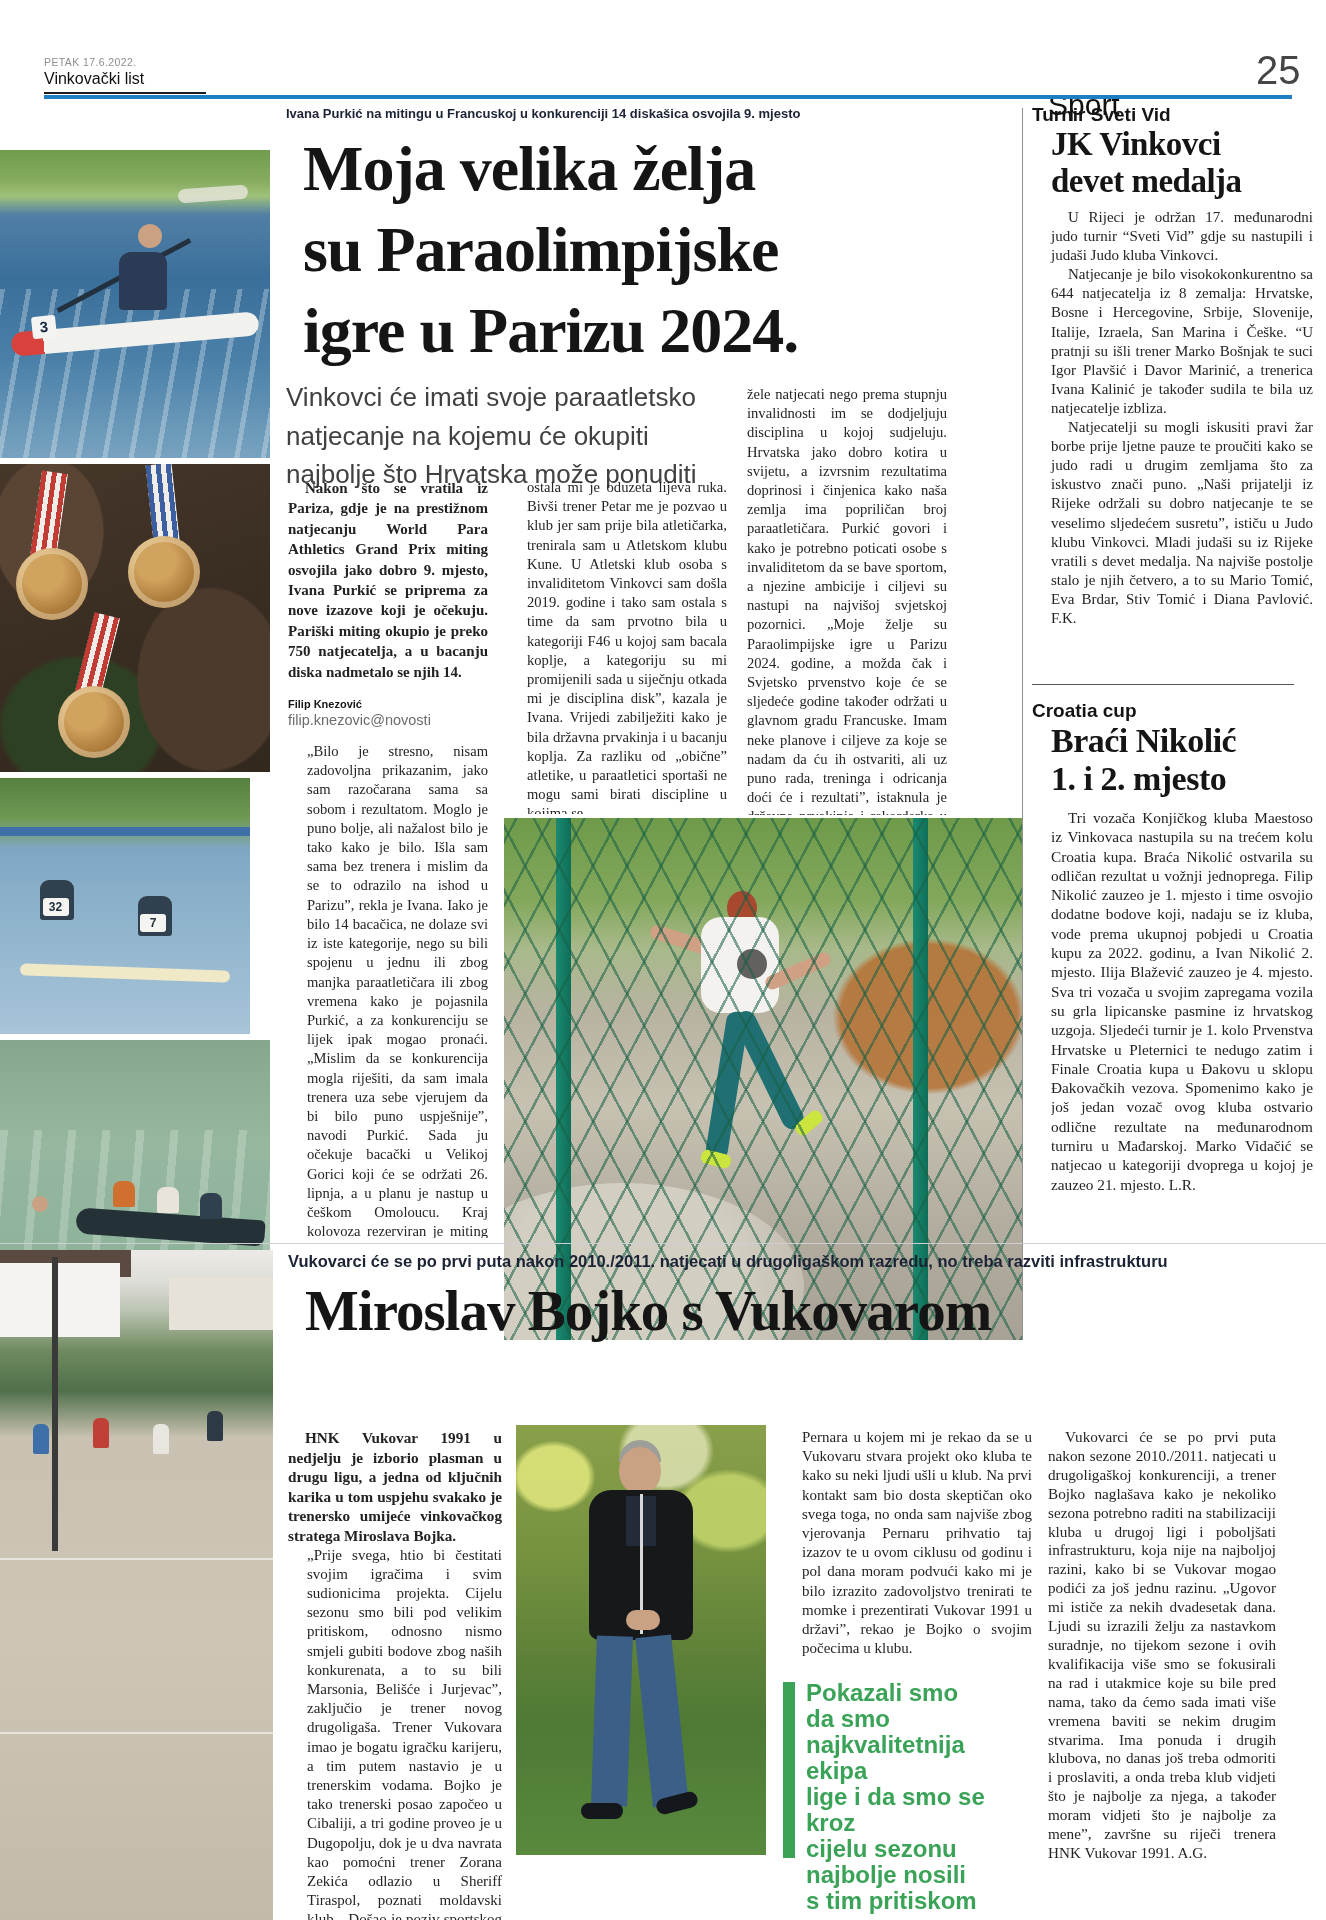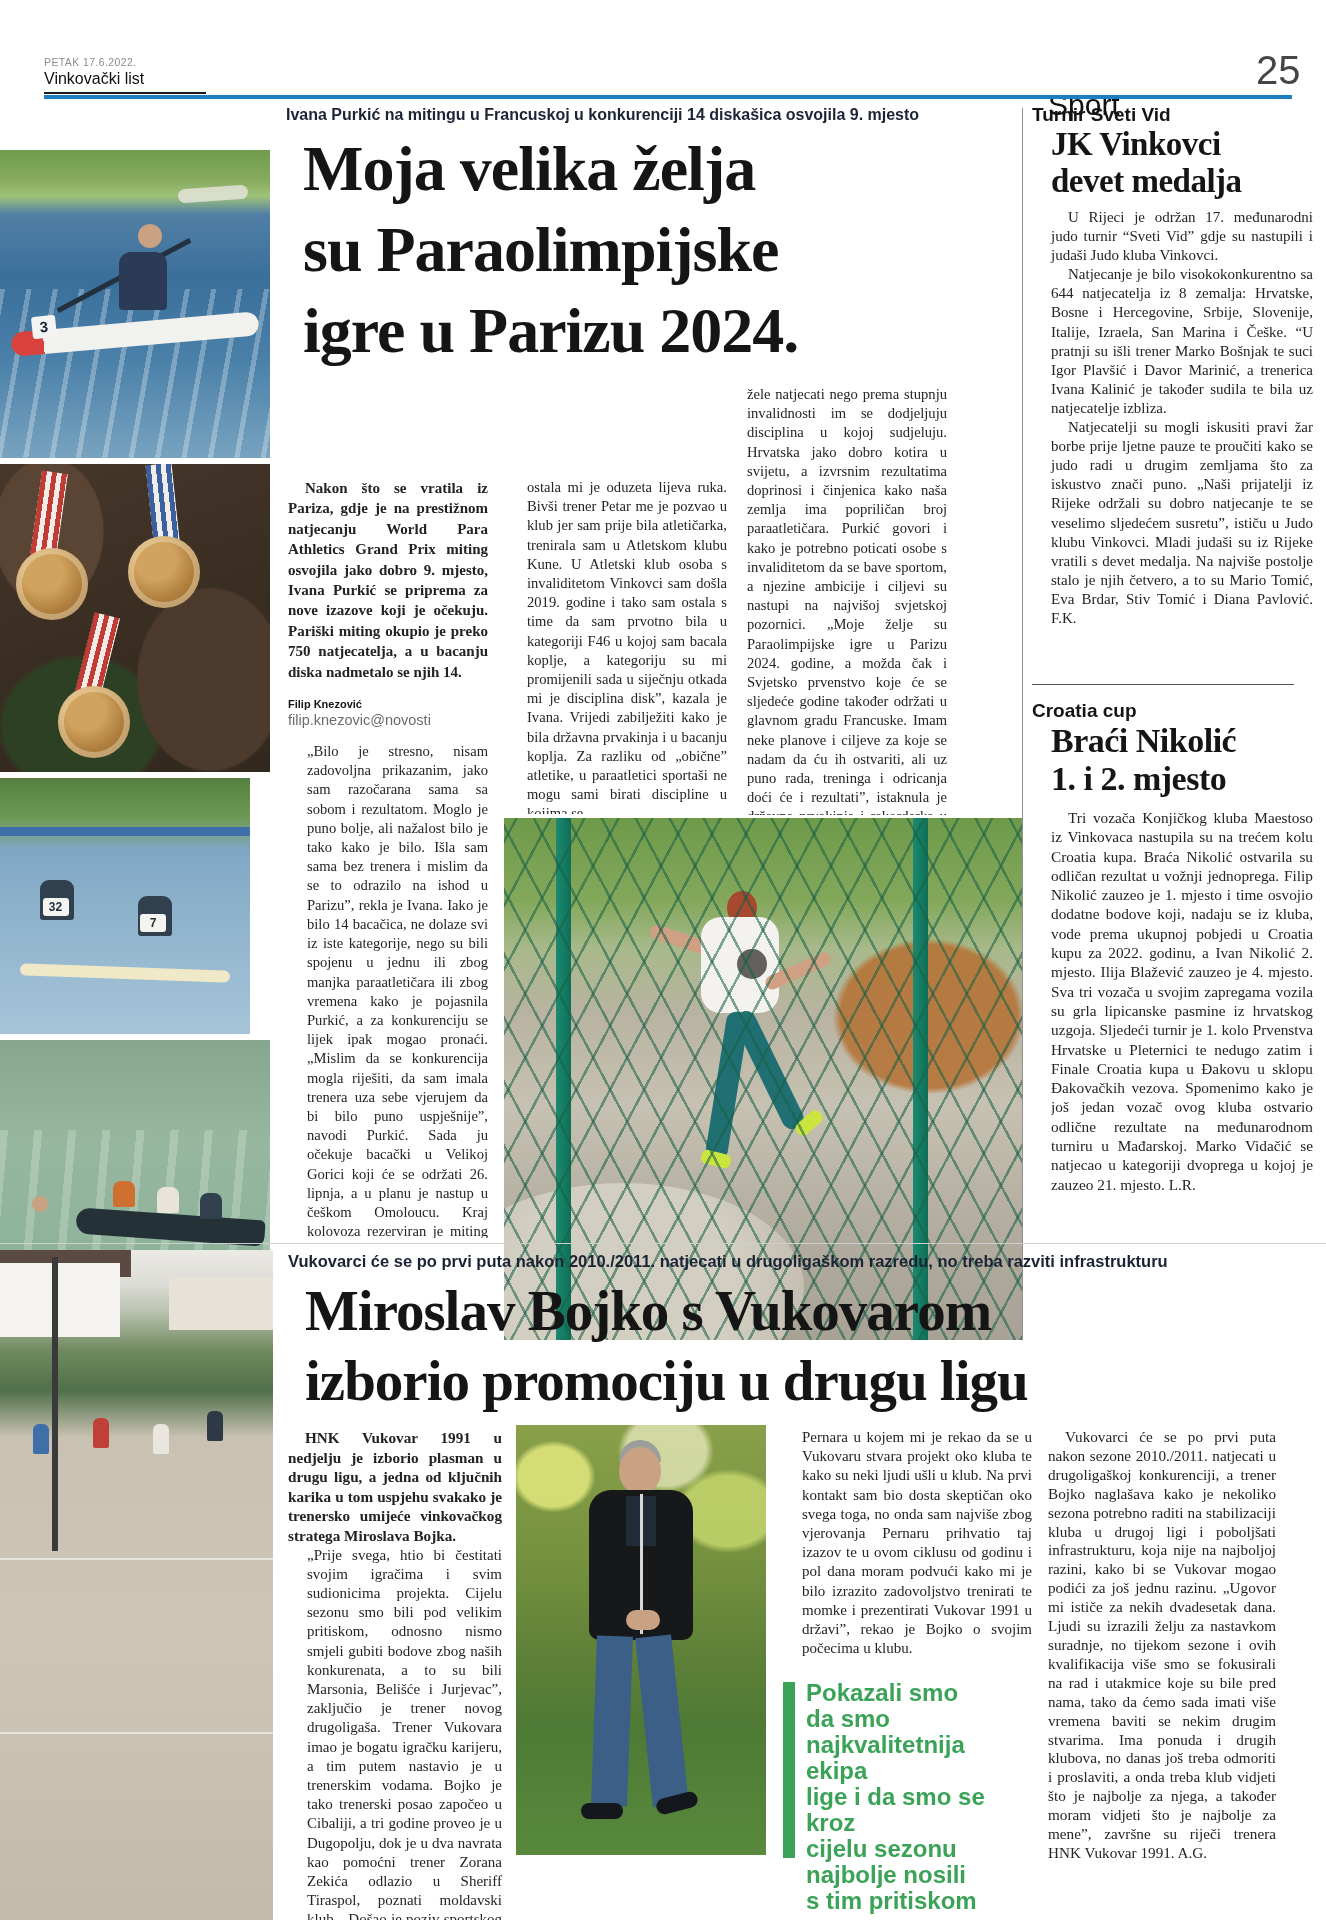--- a/index.html
+++ b/index.html
@@ -136,28 +136,33 @@
 
   <div class="photo ph-canoe" style="left:0;top:1040px;width:270px;height:300px;">
     <div class="streak"></div>
     <div class="swim"></div>
     <div class="hull"></div>
     <div class="kid" style="left:42%;top:47%;background:#d07030;"></div>
     <div class="kid" style="left:58%;top:49%;background:#e8e4da;"></div>
     <div class="kid" style="left:74%;top:51%;background:#31404f;"></div>
   </div>
 
-  <div class="abs sans kicker" style="left:286px;top:106px;font-size:16px;width:740px;">Ivana Purkić na mitingu u Francuskoj u konkurenciji 14 diskašica osvojila 9. mjesto</div>
+  <div class="abs sans kicker" style="left:286px;top:106px;font-size:13px;width:740px;">Ivana Purkić na mitingu u Francuskoj u konkurenciji 14 diskašica osvojila 9. mjesto</div>
 
   <div class="abs serif headline" style="left:284px;top:128px;width:745px;font-size:64px;line-height:81px;">
     <div>Moja velika želja</div>
     <div>su Paraolimpijske</div>
     <div>igre u Parizu 2024.</div>
   </div>
 
+  <div class="abs sans" style="left:286px;top:378px;width:440px;font-size:26px;line-height:38.5px;color:#414141;">
+    <div>Vinkovci će imati svoje paraatletsko</div>
+    <div>natjecanje na kojemu će okupiti</div>
+    <div>najbolje što Hrvatska može ponuditi</div>
+  </div>
 
   <div class="abs clip" style="left:288px;top:478px;width:200px;height:760px;">
     <p class="serif justify" style="margin:0;font-size:15px;line-height:20.4px;font-weight:bold;color:#222;text-indent:17px;">Nakon što se vratila iz Pariza, gdje je na prestižnom natjecanju World Para Athletics Grand Prix miting osvojila jako dobro 9. mjesto, Ivana Purkić se priprema za nove izazove koji je očekuju. Pariški miting okupio je preko 750 natjecatelja, a u bacanju diska nadmetalo se njih 14.</p>
     <div class="sans" style="margin-top:16px;font-size:11px;font-weight:bold;color:#151515;">Filip Knezović</div>
     <div class="sans" style="margin-top:2px;font-size:14.5px;color:#6b6b6b;">filip.knezovic@novosti</div>
     <p class="serif justify bodytxt" style="margin-top:14px;">„Bilo je stresno, nisam zadovoljna prikazanim, jako sam razočarana sama sa sobom i rezultatom. Moglo je puno bolje, ali nažalost bilo je tako kako je bilo. Išla sam sama bez trenera i mislim da se to odrazilo na ishod u Parizu”, rekla je Ivana. Iako je bilo 14 bacačica, ne dolaze svi iz iste kategorije, nego su bili spojenu u jednu ili zbog manjka paraatletičara ili zbog vremena kako je pojasnila Purkić, a za konkurenciju se lijek ipak mogao pronaći. „Mislim da se konkurencija mogla riješiti, da sam imala trenera uza sebe vjerujem da bi bilo puno uspješnije”, navodi Purkić. Sada ju očekuje bacački u Velikoj Gorici koji će se održati 26. lipnja, a u planu je nastup u češkom Omoloucu. Kraj kolovoza rezerviran je miting u Vinkovcima koji će okupiti paraatletičare i cijele Hrvatske. Ivana kaže kako joj je draži disk nego koplje kojim se prvotno bavila godinu i pol dana, a ispričala je kako je krenula njezina priča u atletici. „Imala sam moždani udar 2018. godine i</p>
   </div>
 
   <div class="abs clip serif justify bodytxt" style="left:508px;top:478px;width:200px;height:336px;">ostala mi je oduzeta lijeva ruka. Bivši trener Petar me je pozvao u klub jer sam prije bila atletičarka, trenirala sam u Atletskom klubu Kune. U Atletski klub osoba s invaliditetom Vinkovci sam došla 2019. godine i tako sam ostala s time da sam prvotno bila u kategoriji F46 u kojoj sam bacala koplje, a kategoriju su mi promijenili sada u siječnju otkada mi je disciplina disk”, kazala je Ivana. Vrijedi zabilježiti kako je bila državna prvakinja i u bacanju koplja. Za razliku od „obične” atletike, u paraatletici sportaši ne mogu sami birati discipline u kojima se</div>
 
@@ -215,21 +220,20 @@
     <div class="fig" style="left:56%;top:26%;background:#e8e6df;"></div>
     <div class="fig" style="left:76%;top:24%;background:#2d3a46;"></div>
     <div class="line" style="top:46%;"></div>
     <div class="line" style="top:72%;"></div>
   </div>
 
   <div class="abs sans kicker" style="left:288px;top:1252px;font-size:16.5px;width:980px;">Vukovarci će se po prvi puta nakon 2010./2011. natjecati u drugoligaškom razredu, no treba razviti infrastrukturu</div>
 
   <div class="abs serif headline" style="left:286px;top:1276px;width:990px;font-size:57px;line-height:70px;">
     <div>Miroslav Bojko s Vukovarom</div>
-    <div>izborio promociju u drugu ligu</div>
   </div>
 
   <div class="abs clip" style="left:288px;top:1428px;width:214px;height:492px;">
     <p class="serif justify" style="margin:0;font-size:15.2px;line-height:19.6px;font-weight:bold;color:#222;text-indent:17px;">HNK Vukovar 1991 u nedjelju je izborio plasman u drugu ligu, a jedna od ključnih karika u tom uspjehu svakako je trenersko umijeće vinkovačkog stratega Miroslava Bojka.</p>
     <p class="serif justify bodytxt" style="margin-top:0;font-size:15px;line-height:19.2px;">„Prije svega, htio bi čestitati svojim igračima i svim sudionicima projekta. Cijelu sezonu smo bili pod velikim pritiskom, odnosno nismo smjeli gubiti bodove zbog naših konkurenata, a to su bili Marsonia, Belišće i Jurjevac”, zaključio je trener novog drugoligaša. Trener Vukovara imao je bogatu igračku karijeru, a tim putem nastavio je u trenerskim vodama. Bojko je tako trenerski posao započeo u Cibaliji, a tri godine proveo je u Dugopolju, dok je u dva navrata kao pomoćni trener Zorana Zekića odlazio u Sheriff Tiraspol, poznati moldavski klub. „Došao je poziv sportskog direktora Dražena</p>
   </div>
 
   <div class="photo ph-coach" style="left:516px;top:1425px;width:250px;height:430px;">
     <div class="hair"></div>
     <div class="head"></div>

